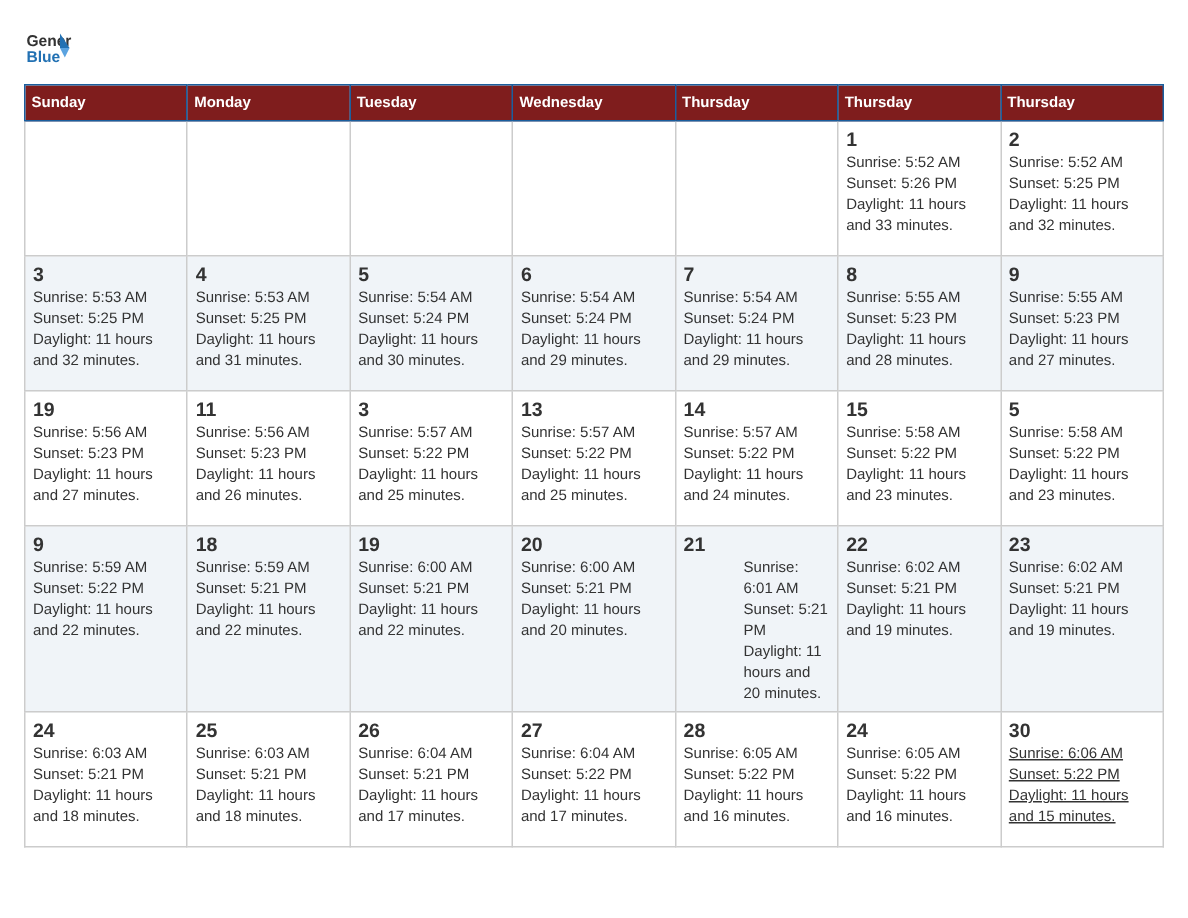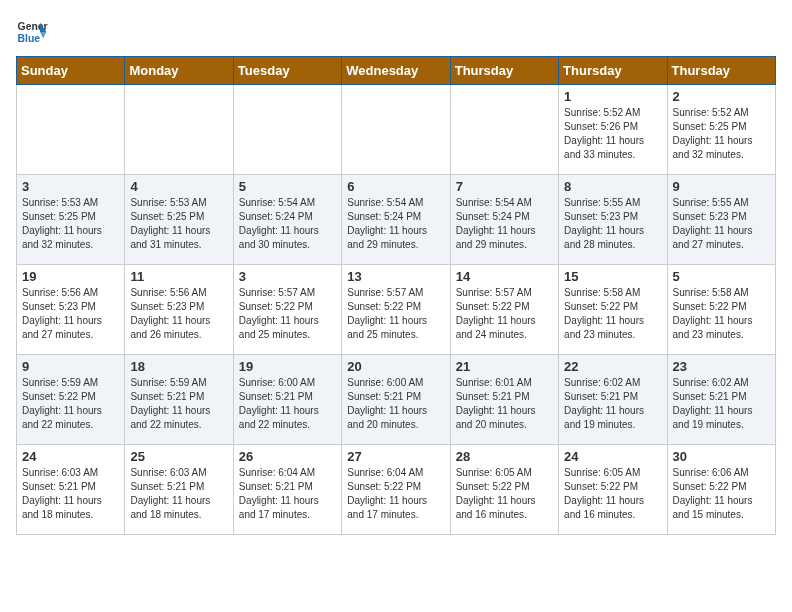--- a/index.html
+++ b/index.html
@@ -36,23 +36,23 @@
     .location {
       font-size: 14px;
       color: #555;
     }
     table {
       width: 100%;
       border-collapse: collapse;
       table-layout: fixed;
     }
     thead th {
-      background-color: #a16207;
+      background-color: #7f1d1d;
       color: #fff;
-      font-size: 13px;
+      font-size: 10px;
       font-weight: bold;
       padding: 6px 4px;
       text-align: left;
       border: 1px solid #1a5f9e;
     }
     tbody td {
       border: 1px solid #ccc;
       vertical-align: top;
       padding: 4px 5px;
       font-size: 10.5px;
@@ -238,21 +238,21 @@
 Daylight: 11 hours and 22 minutes.</div>
         </td>
         <td>
           <span class="day-num">20</span>
           <div class="day-info" style="white-space: pre-line;">Sunrise: 6:00 AM
 Sunset: 5:21 PM
 Daylight: 11 hours and 20 minutes.</div>
         </td>
         <td>
           <span class="day-num">21</span>
-          <div class="day-info" style="white-space: pre-line;">Sunrise: 6:01 AM
+          <div class="day-info" style="white-space: pre-line; margin-left: 40px;">Sunrise: 6:01 AM
 Sunset: 5:21 PM
 Daylight: 11 hours and 20 minutes.</div>
         </td>
         <td>
           <span class="day-num">22</span>
           <div class="day-info" style="white-space: pre-line;">Sunrise: 6:02 AM
 Sunset: 5:21 PM
 Daylight: 11 hours and 19 minutes.</div>
         </td>
         <td>
@@ -294,19 +294,19 @@
 Daylight: 11 hours and 16 minutes.</div>
         </td>
         <td>
           <span class="day-num">24</span>
           <div class="day-info" style="white-space: pre-line;">Sunrise: 6:05 AM
 Sunset: 5:22 PM
 Daylight: 11 hours and 16 minutes.</div>
         </td>
         <td>
           <span class="day-num">30</span>
-          <div class="day-info" style="white-space: pre-line;">Sunrise: 6:06 AM
+          <div class="day-info" style="white-space: pre-line; text-decoration: underline;">Sunrise: 6:06 AM
 Sunset: 5:22 PM
 Daylight: 11 hours and 15 minutes.</div>
         </td>
       </tr>
     </tbody>
 </table>
 
 </body></html>

